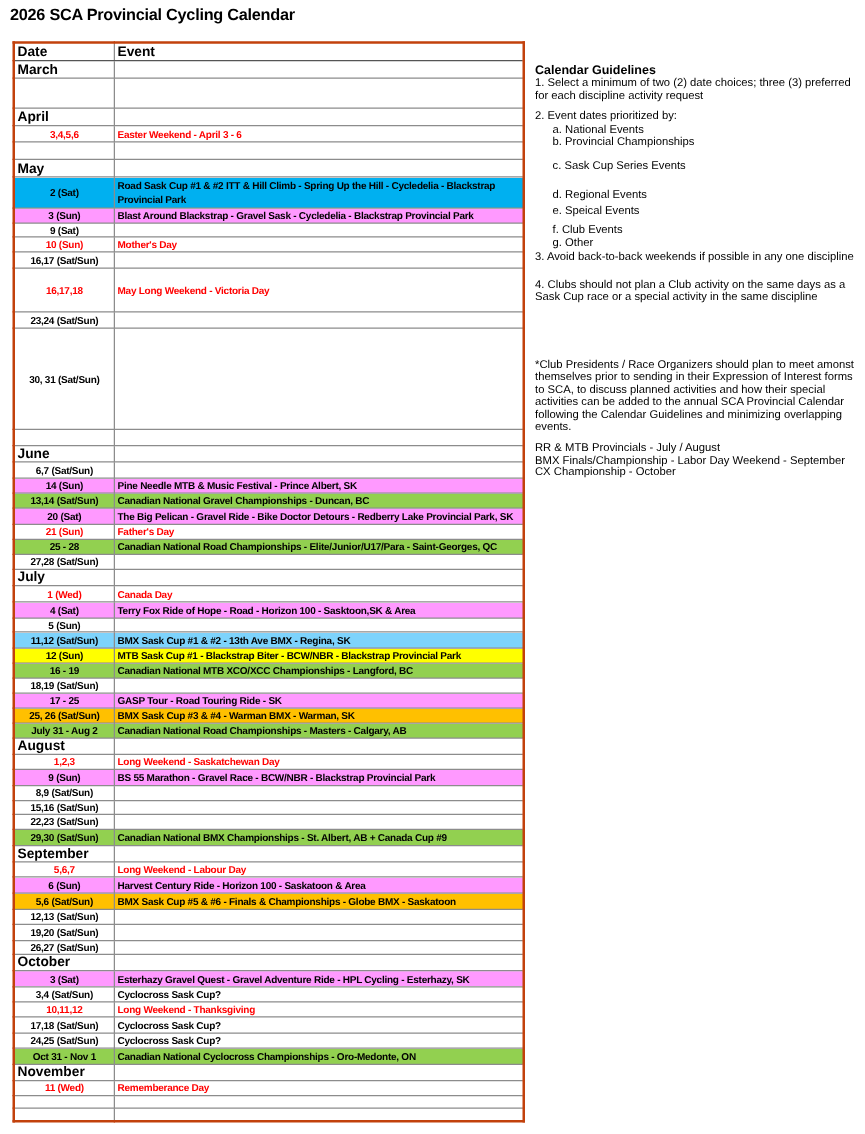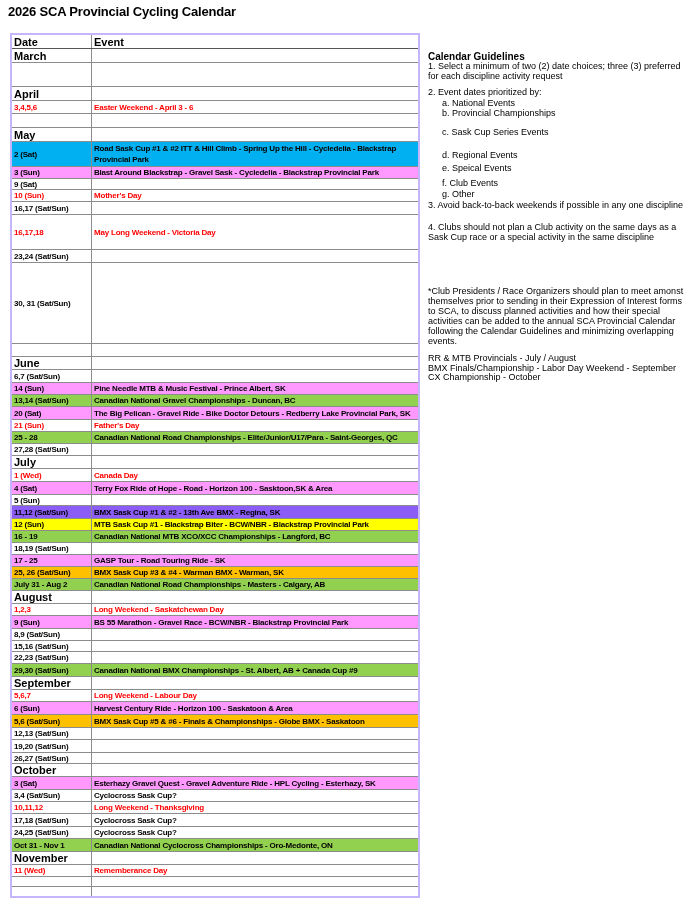--- a/index.html
+++ b/index.html
@@ -8,31 +8,31 @@
     font-family:"Liberation Sans",sans-serif;color:#000;overflow:hidden;
   }
   .page-title{
     position:absolute;left:8px;top:4px;font-size:13px;font-weight:bold;
     letter-spacing:-0.2px;
   }
   
   .cal-wrap{position:absolute;left:10px;top:33px;}
   table.cal{
     border-collapse:collapse;table-layout:fixed;width:410px;
-    border:2px solid #c4b5fd;
+    border:2px solid #c2410c;
   }
   table.cal th, table.cal td{
     border:1px solid #8c8c8c;vertical-align:middle;padding:0 2px;
     overflow:hidden;font-weight:bold;
   }
   table.cal th{
     font-size:11px;text-align:left;height:13px;border-bottom-color:#555;
   }
   td.c-date{
-    width:75px;font-size:8px;letter-spacing:-0.2px;
+    width:75px;text-align:center;font-size:8px;letter-spacing:-0.2px;
     white-space:nowrap;border-right-color:#404040;
   }
   th.c-date{width:75px;border-right-color:#404040;}
   td.c-event{
     font-size:8px;letter-spacing:-0.2px;white-space:nowrap;line-height:11px;
   }
   tr.wrap td.c-event{white-space:normal;}
   tr.month td.c-date{text-align:left;font-size:11px;letter-spacing:0;}
   tr.red{color:#FF0000;}
   
@@ -156,21 +156,21 @@
           <td class="c-event">Canada Day</td>
         </tr>
         <tr style="height: 13px; background-color: rgb(255, 153, 255);">
           <td class="c-date">4 (Sat)</td>
           <td class="c-event">Terry Fox Ride of Hope - Road - Horizon 100 - Sasktoon,SK &amp; Area</td>
         </tr>
         <tr style="height: 11px;">
           <td class="c-date">5  (Sun)</td>
           <td class="c-event"></td>
         </tr>
-        <tr style="height: 13px; background-color: #8b5cf6;">
+        <tr style="height: 13px; background-color: #7dd3fc;">
           <td class="c-date">11,12 (Sat/Sun)</td>
           <td class="c-event">BMX Sask Cup #1 &amp; #2 - 13th Ave BMX - Regina, SK</td>
         </tr>
         <tr style="height: 11px; background-color: rgb(255, 255, 0);">
           <td class="c-date">12 (Sun)</td>
           <td class="c-event">MTB Sask Cup #1 - Blackstrap Biter - BCW/NBR - Blackstrap Provincial Park</td>
         </tr>
         <tr style="height: 12px; background-color: rgb(146, 208, 80);">
           <td class="c-date">16 - 19</td>
           <td class="c-event">Canadian National MTB XCO/XCC Championships - Langford, BC</td>

